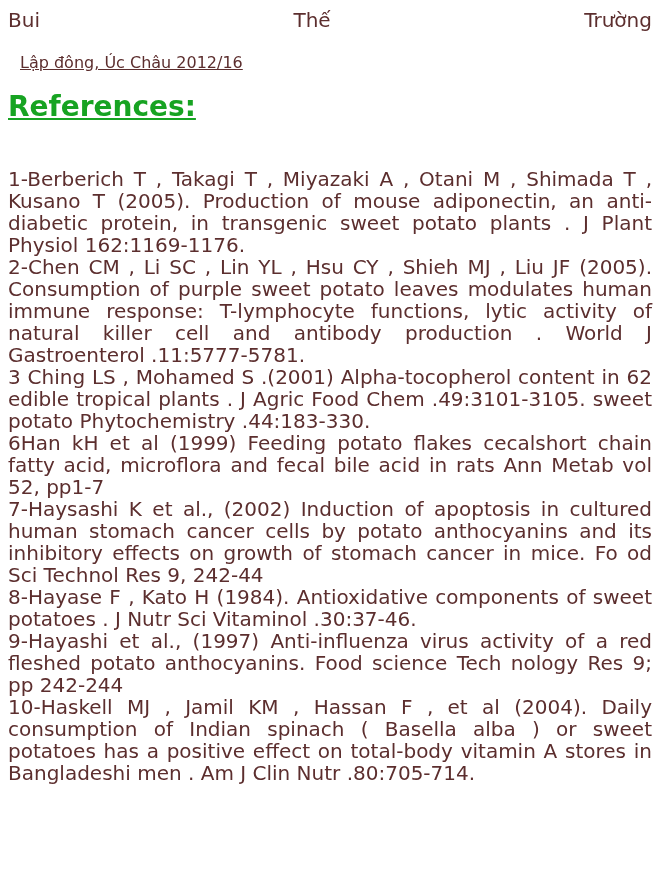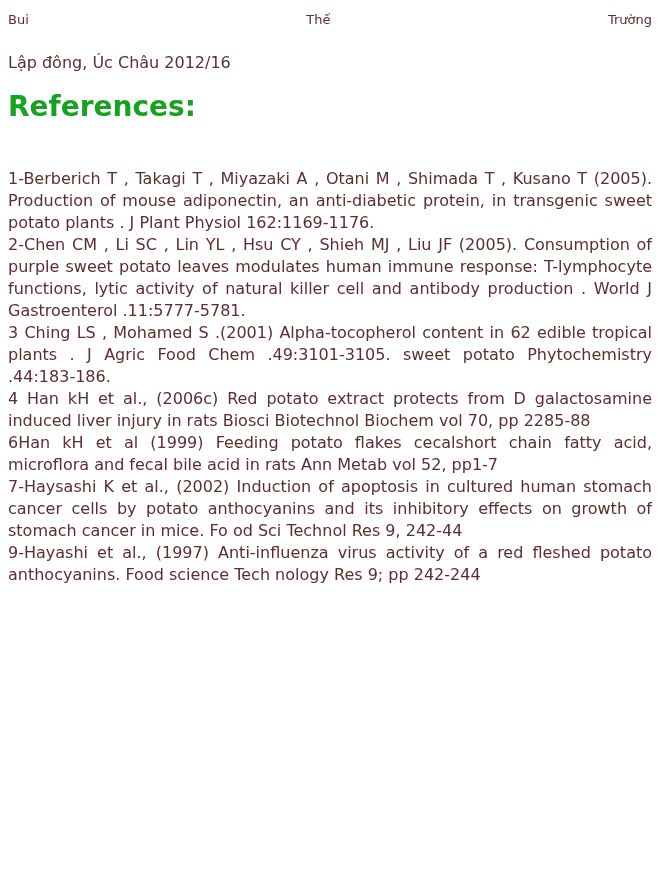--- a/index.html
+++ b/index.html
@@ -13,39 +13,41 @@
     box-sizing: border-box;
     padding: 10px 8px 0 8px;
     overflow: hidden;
     background: #ffffff;
     font-family: "DejaVu Sans", "Liberation Sans", sans-serif;
     color: #5C2E2E;
   }
   .header-line {
     display: flex;
     justify-content: space-between;
-    font-size: 13px;
+    font-size: 20px;
     line-height: 20px;
   }
   .dateline {
-    margin: 22px 0 0 0;
+    margin: 22px 0 0 12px;
     font-size: 16px;
     line-height: 22px;
+    text-decoration: underline;
   }
   .section-heading {
     margin: 16px 0 0 0;
     font-size: 28px;
     line-height: 34px;
     font-weight: bold;
     color: #17A322;
     letter-spacing: 0px;
+    text-decoration: underline;
   }
   .refs {
     margin-top: 44px;
-    font-size: 16px;
+    font-size: 20px;
     line-height: 22px;
     text-align: justify;
   }
   .ref {
     margin: 0;
     padding: 0;
   }
 </style>
 </head>
 <body>
@@ -58,20 +60,21 @@
     <span>Trường</span>
   </div>
 
   <p class="dateline">Lập đông, Úc Châu 2012/16</p>
 
   <h1 class="section-heading">References:</h1>
 
   <div class="refs">
     <p class="ref">1-Berberich T , Takagi T , Miyazaki A , Otani M , Shimada T , Kusano T (2005). Production of mouse adiponectin, an anti-diabetic protein, in transgenic sweet potato plants . J Plant Physiol 162:1169-1176.</p>
     <p class="ref">2-Chen CM , Li SC , Lin YL , Hsu CY , Shieh MJ , Liu JF (2005). Consumption of purple sweet potato leaves modulates human immune response: T-lymphocyte functions, lytic activity of natural killer cell and antibody production . World J Gastroenterol .11:5777-5781.</p>
-    <p class="ref">3 Ching LS , Mohamed S .(2001) Alpha-tocopherol content in 62 edible tropical plants . J Agric Food Chem .49:3101-3105. sweet potato Phytochemistry .44:183-186.</p>
-    <p class="ref">4 Han kH et al., (2006c) Red potato extract protects from D galactosamine induced liver injury in rats Biosci Biotechnol Biochem vol 70, pp 2285-88</p>
+    <p class="ref">3 Ching LS , Mohamed S .(2001) Alpha-tocopherol content in 62 edible tropical plants . J Agric Food Chem .49:3101-3105. sweet potato Phytochemistry .44:183-330.</p>
     <p class="ref">6Han kH et al (1999) Feeding potato flakes cecalshort chain fatty acid, microflora and fecal bile acid in rats Ann Metab vol 52, pp1-7</p>
     <p class="ref">7-Haysashi K et al., (2002) Induction of apoptosis in cultured human stomach cancer cells by potato anthocyanins and its inhibitory effects on growth of stomach cancer in mice. Fo od Sci Technol Res 9, 242-44</p>
+    <p class="ref">8-Hayase F , Kato H (1984). Antioxidative components of sweet potatoes . J Nutr Sci Vitaminol .30:37-46.</p>
     <p class="ref">9-Hayashi et al., (1997) Anti-influenza virus activity of a red fleshed potato anthocyanins. Food science Tech nology Res 9; pp 242-244</p>
+    <p class="ref">10-Haskell MJ , Jamil KM , Hassan F , et al (2004). Daily consumption of Indian spinach ( Basella alba ) or sweet potatoes has a positive effect on total-body vitamin A stores in Bangladeshi men . Am J Clin Nutr .80:705-714.</p>
   </div>
 
 </div>
 
 </body></html>

